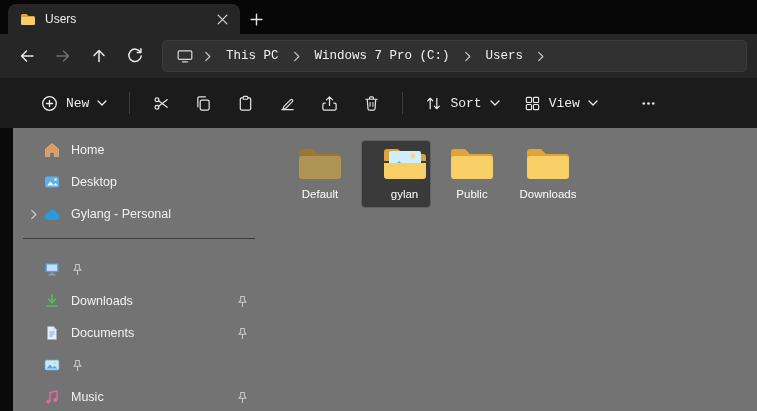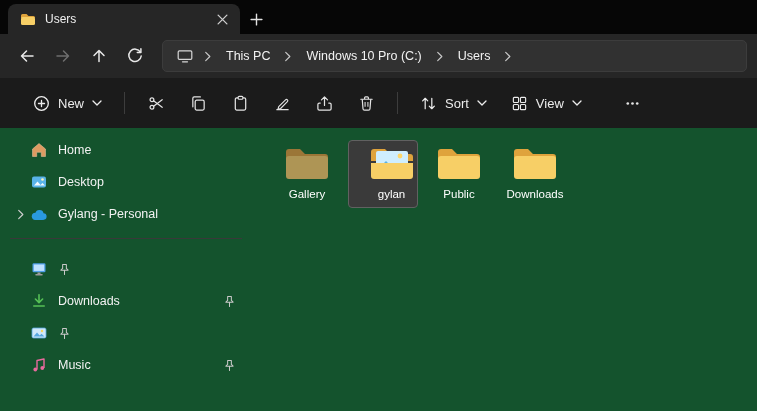--- a/index.html
+++ b/index.html
@@ -4,21 +4,21 @@
 <style>
   * { box-sizing: border-box; margin: 0; padding: 0; }
   html, body { width: 757px; height: 411px; overflow: hidden; }
   body {
     font-family: "Liberation Sans", sans-serif;
     background: #0a0a0a;
     color: #fff;
     display: flex;
     flex-direction: column;
   }
-  button { font-family: Liberation Sans, sans-serif; cursor: default; }
+  button { font-family: Liberation Mono, monospace; cursor: default; }
 
   
   .titlebar {
     height: 34px;
     background: #060606;
     display: flex;
     align-items: flex-end;
     padding-left: 8px;
     flex: 0 0 auto;
   }
@@ -83,40 +83,40 @@
     color: #f2f2f2; font-size: 12.5px; border-radius: 4px; white-space: nowrap;
   }
   .crumb-chev { display: flex; align-items: center; padding: 0 3px; background: transparent; border: none; color: #c8c8c8; }
 
   
   .toolbar {
     height: 50px;
     background: #1b1b1b;
     display: flex;
     align-items: center;
-    padding: 0 22px;
+    padding: 0 30px;
     gap: 2px;
     flex: 0 0 auto;
   }
   .tb-new, .tb-drop {
     display: flex; align-items: center; gap: 8px;
     height: 34px; padding: 0 11px;
     background: transparent; border: none;
     color: #ececec; font-size: 13px; border-radius: 4px; white-space: nowrap;
   }
   .tb-btn {
     width: 40px; height: 34px;
     display: flex; align-items: center; justify-content: center;
     background: transparent; border: none; color: #e4e4e4; border-radius: 4px;
   }
   .tb-sep { width: 1px; height: 22px; background: #3d3d3d; margin: 0 9px; }
   .tb-more { margin-left: 18px; }
 
   
-  .bodyrow { flex: 1; display: flex; background: #14532d; min-height: 0; }
+  .bodyrow { flex: 1; display: flex; background: #737373; min-height: 0; margin-left: 13px; }
 
   .sidebar { width: 252px; flex: 0 0 auto; padding-top: 6px; }
   .side-item {
     height: 32px;
     display: flex; align-items: center;
     margin: 0 4px; padding: 0 12px 0 8px;
     font-size: 12.5px; color: #f2f2f2; border-radius: 4px;
   }
   .expander { width: 18px; display: flex; align-items: center; justify-content: center; color: #cfcfcf; background: transparent; border: none; }
   .sicon { width: 18px; height: 18px; margin-right: 10px; display: flex; align-items: center; justify-content: center; flex: 0 0 auto; }
@@ -204,21 +204,21 @@
       <svg width="8" height="11" viewBox="0 0 8 12">
           <path d="M1.5 1.5 6 6l-4.5 4.5" fill="none" stroke="currentColor" stroke-width="1.3" stroke-linecap="round" stroke-linejoin="round"></path>
         </svg>
     </button>
     <button class="crumb">This PC</button>
     <button class="crumb-chev">
       <svg width="8" height="11" viewBox="0 0 8 12">
           <path d="M1.5 1.5 6 6l-4.5 4.5" fill="none" stroke="currentColor" stroke-width="1.3" stroke-linecap="round" stroke-linejoin="round"></path>
         </svg>
     </button>
-    <button class="crumb">Windows 10 Pro (C:)</button>
+    <button class="crumb">Windows 7 Pro (C:)</button>
     <button class="crumb-chev">
       <svg width="8" height="11" viewBox="0 0 8 12">
           <path d="M1.5 1.5 6 6l-4.5 4.5" fill="none" stroke="currentColor" stroke-width="1.3" stroke-linecap="round" stroke-linejoin="round"></path>
         </svg>
     </button>
     <button class="crumb">Users</button>
     <button class="crumb-chev">
       <svg width="8" height="11" viewBox="0 0 8 12">
           <path d="M1.5 1.5 6 6l-4.5 4.5" fill="none" stroke="currentColor" stroke-width="1.3" stroke-linecap="round" stroke-linejoin="round"></path>
         </svg>
@@ -398,20 +398,37 @@
       </span>
       <span class="slabel">Downloads</span>
       <span class="pin">
         <svg width="13" height="13" viewBox="0 0 14 14">
             <path d="M5 1.5h4v4.3l1.9 1.9H3.1L5 5.8z" fill="none" stroke="currentColor" stroke-width="1.1" stroke-linejoin="round"></path>
             <path d="M7 7.9v4.6" stroke="currentColor" stroke-width="1.1" stroke-linecap="round" fill="none"></path>
           </svg>
       </span>
     </div>
 
+    <div class="side-item">
+      <span class="expander"></span>
+      <span class="sicon">
+        <svg width="16" height="16" viewBox="0 0 16 16">
+            <path d="M3.5 1.5h6l3 3v10h-9z" fill="#e8eef7" stroke="#9ab0cc" stroke-width="0.6"></path>
+            <path d="M9.5 1.5v3h3z" fill="#c2d2e8"></path>
+            <path d="M5.5 7h5M5.5 9h5M5.5 11h3.5" stroke="#7aa0d0" stroke-width="0.9" fill="none"></path>
+          </svg>
+      </span>
+      <span class="slabel">Documents</span>
+      <span class="pin">
+        <svg width="13" height="13" viewBox="0 0 14 14">
+            <path d="M5 1.5h4v4.3l1.9 1.9H3.1L5 5.8z" fill="none" stroke="currentColor" stroke-width="1.1" stroke-linejoin="round"></path>
+            <path d="M7 7.9v4.6" stroke="currentColor" stroke-width="1.1" stroke-linecap="round" fill="none"></path>
+          </svg>
+      </span>
+    </div>
 
     <div class="side-item">
       <span class="expander"></span>
       <span class="sicon">
         <svg width="16" height="16" viewBox="0 0 16 16">
             <rect x="1" y="3" width="14" height="10" rx="1.5" fill="#cfe8fa" stroke="#57a7e0" stroke-width="0.8"></rect>
             <path d="M2.5 11.5 6 7.5l2.7 3 1.8-1.8 3 2.8z" fill="#57a7e0"></path>
             <circle cx="11" cy="6" r="1.2" fill="#f7d35f"></circle>
           </svg>
       </span>
@@ -445,21 +462,21 @@
 
   <main class="content">
 
     <div class="tile">
       <span class="dim" style="display:flex">
         <svg width="46" height="36" viewBox="0 0 46 36">
             <path d="M2 6a3 3 0 0 1 3-3h11l5 5h20a3 3 0 0 1 3 3v4H2z" fill="#dfa33c"></path>
             <rect x="2" y="10" width="42" height="23" rx="3" fill="#f7cf66"></rect>
           </svg>
       </span>
-      <span class="tile-label">Gallery</span>
+      <span class="tile-label">Default</span>
     </div>
 
     <div class="tile selected">
       <span style="display:flex">
         <svg width="46" height="36" viewBox="0 0 46 36">
             <path d="M2 6a3 3 0 0 1 3-3h11l5 5h20a3 3 0 0 1 3 3v4H2z" fill="#dfa33c"></path>
             <rect x="7" y="5" width="32" height="22" rx="2" fill="#cfeefe"></rect>
             <path d="M9 23l8-8 6 6 4-4 8 8z" fill="#5ab1e0"></path>
             <circle cx="31" cy="10" r="2.4" fill="#ffd76a"></circle>
             <path d="M2 17h42v13a3 3 0 0 1-3 3H5a3 3 0 0 1-3-3z" fill="#f7cf66"></path>

